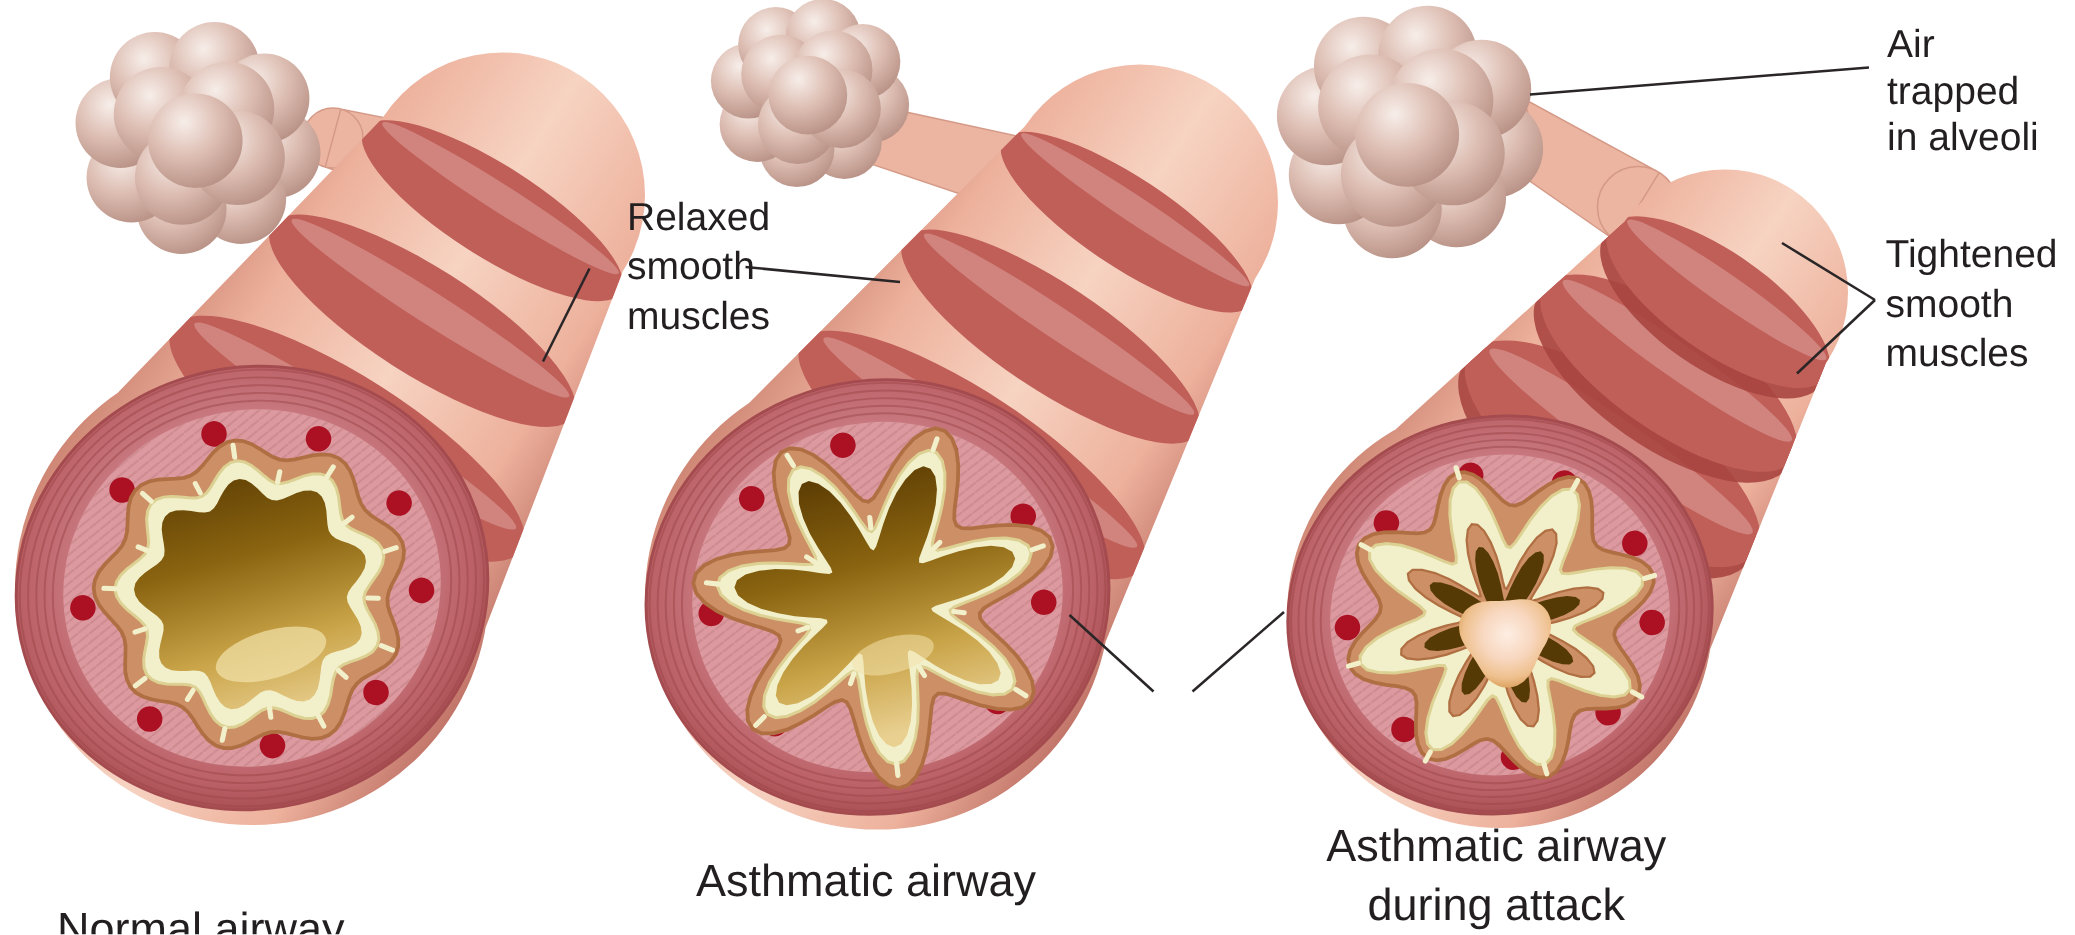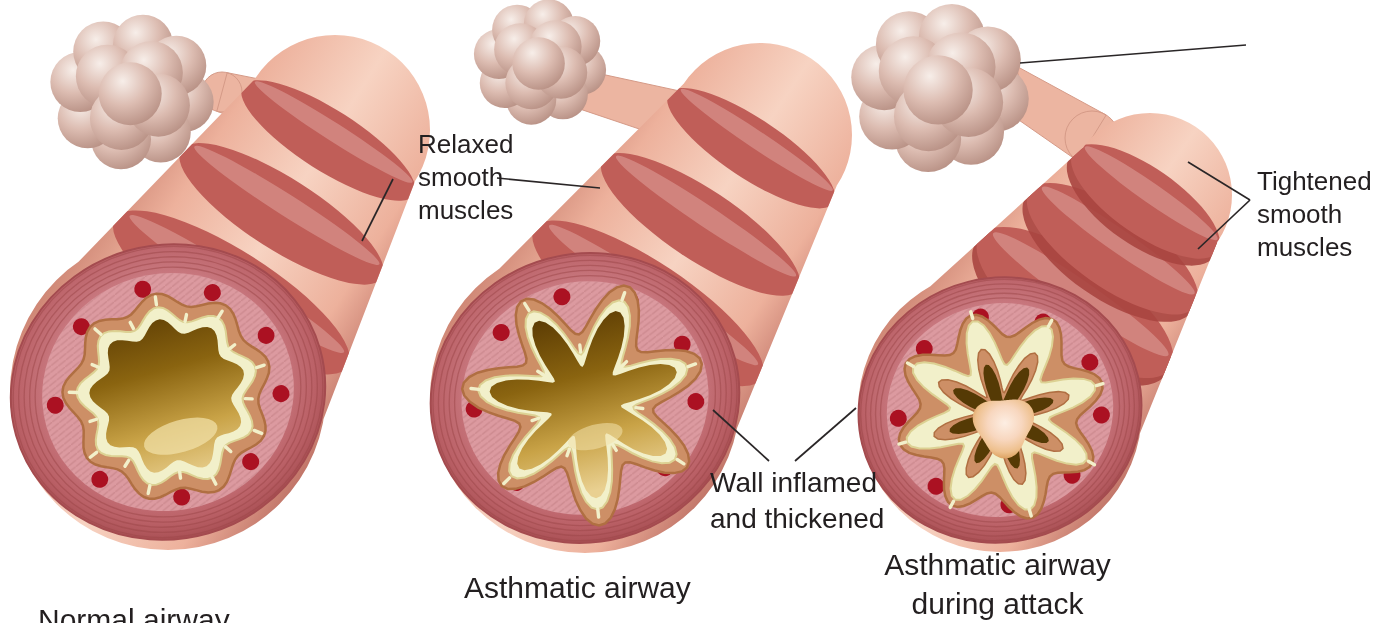--- a/index.html
+++ b/index.html
@@ -3,21 +3,21 @@
 <meta charset="utf-8">
 <style>
   html,body{margin:0;padding:0;background:#ffffff;}
   .stage{position:relative;width:1383px;height:623px;background:#ffffff;overflow:hidden;
          font-family:"Liberation Sans","DejaVu Sans",sans-serif;color:#231f20;}
   .stage svg{position:absolute;left:0;top:0;}
   .lbl{position:absolute;font-size:26px;line-height:33px;white-space:pre-line;}
   .caption{position:absolute;font-size:30px;line-height:39px;white-space:pre-line;}
   #lbl-relaxed{left:418px;top:128px;}
   #lbl-air-trapped{left:1258px;top:14px;line-height:31px;}
-  #lbl-tightened{left:1257px;top:153px;margin-top:12px;}
+  #lbl-tightened{left:1257px;top:153px;}
   #lbl-wall-inflamed{left:710px;top:465px;font-size:28px;line-height:36px;}
   #cap-normal{left:38px;top:600px;}
   #cap-asthmatic{left:464px;top:568px;}
   #cap-attack{left:855px;top:545px;width:285px;text-align:center;}
 </style>
 </head>
 <body>
 
 <div class="stage">
   <svg id="art" width="1383" height="623" viewBox="0 0 1383 623">
@@ -274,23 +274,23 @@
         <line x1="1250" y1="200" x2="1188" y2="162" stroke="#2a2627" stroke-width="1.7"></line>
         <line x1="1250" y1="200" x2="1198" y2="249" stroke="#2a2627" stroke-width="1.7"></line>
         <line x1="769" y1="461" x2="713" y2="410" stroke="#2a2627" stroke-width="1.7"></line>
         <line x1="795" y1="461" x2="856" y2="408" stroke="#2a2627" stroke-width="1.7"></line>
       </g>
   </svg>
 
   <div class="lbl" id="lbl-relaxed">Relaxed
 smooth
 muscles</div>
+  <div class="lbl" id="lbl-air-trapped">Air trapped
+in alveoli</div>
   <div class="lbl" id="lbl-tightened">Tightened
 smooth
 muscles</div>
-  <div class="lbl" id="lbl-wall-inflamed">Wall inflamed
-and thickened</div>
 
   <div class="caption" id="cap-normal">Normal airway</div>
   <div class="caption" id="cap-asthmatic">Asthmatic airway</div>
   <div class="caption" id="cap-attack">Asthmatic airway
 during attack</div>
 </div>
 
 </body></html>

